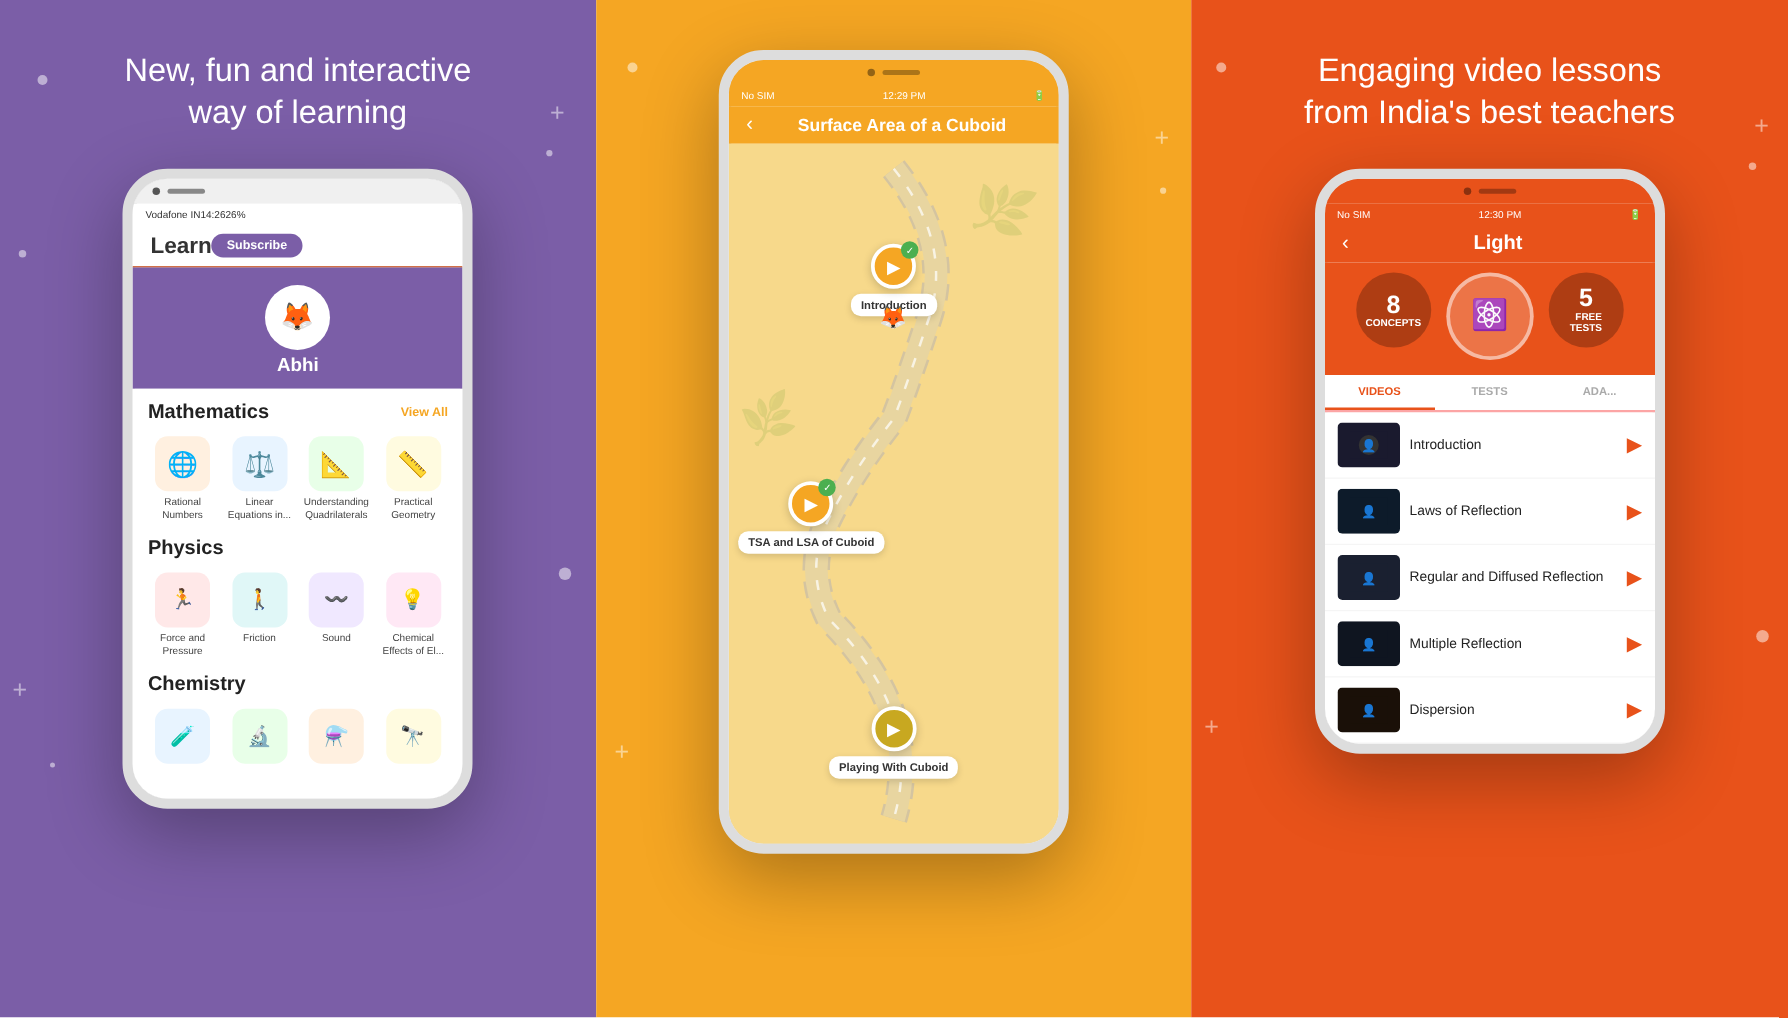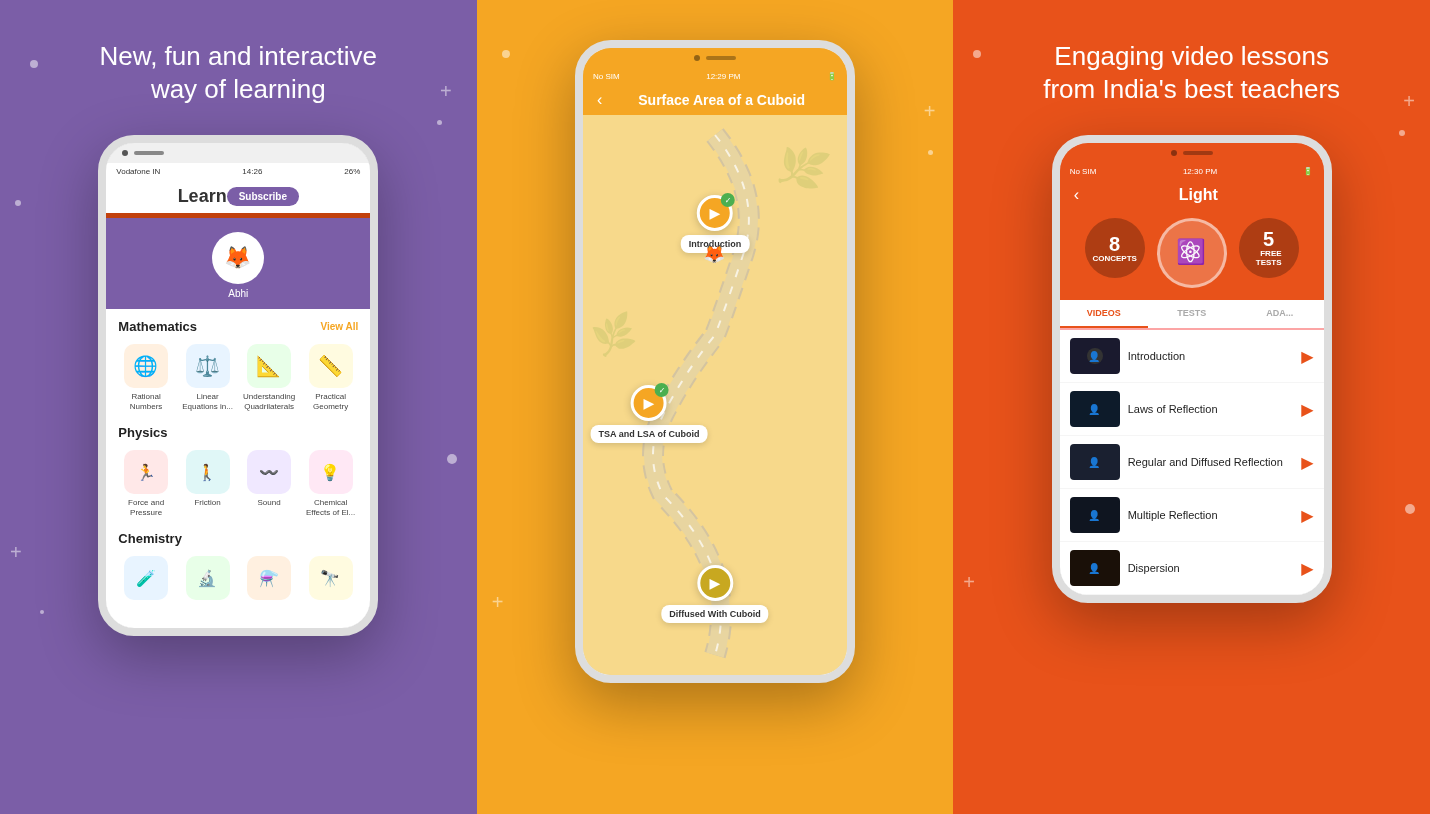--- a/index.html
+++ b/index.html
@@ -53,32 +53,31 @@
       display: flex;
       align-items: center;
       justify-content: center;
       gap: 6px;
     }
 
     
     .p1-status {
       background: #fff;
       display: flex;
-      justify-content: space-between;
       padding: 4px 10px;
       font-size: 8px;
       color: #333;
     }
     .p1-header {
       background: #fff;
       display: flex;
-      justify-content: center;
+      justify-content: flex-start;
       align-items: center;
       padding: 6px 14px;
-      border-bottom: 5px solid #c2410c;
+      border-bottom: 1px solid #c2410c;
     }
     .p1-header-title { font-size: 18px; font-weight: 700; color: #333; }
     .subscribe-btn {
       background: #7B5EA7;
       color: #fff;
       border: none;
       border-radius: 14px;
       padding: 4px 12px;
       font-size: 10px;
       font-weight: 600;
@@ -94,30 +93,30 @@
     .avatar-circle {
       width: 52px; height: 52px;
       background: #fff;
       border-radius: 50%;
       display: flex;
       align-items: center;
       justify-content: center;
       font-size: 22px;
       margin-bottom: 4px;
     }
-    .avatar-name { color: #fff; font-size: 10px; font-weight: 400; text-align: right; }
+    .avatar-name { color: #fff; font-size: 15px; font-weight: 700; text-align: right; }
 
     .content-scroll { background: #fff; padding: 10px 12px; overflow: hidden; }
     .section-header {
       display: flex;
       justify-content: space-between;
       align-items: center;
       margin-bottom: 10px;
     }
-    .section-title { font-size: 13px; font-weight: 700; color: #222; }
+    .section-title { font-size: 16px; font-weight: 700; color: #222; }
     .view-all { font-size: 10px; color: #F5A623; font-weight: 700; }
 
     .subject-grid {
       display: grid;
       grid-template-columns: repeat(4, 1fr);
       gap: 6px;
       margin-bottom: 14px;
     }
     .subject-item {
       display: flex;
@@ -497,21 +496,21 @@
         </div>
         <div class="node-label-box">TSA and LSA of Cuboid</div>
       </div>
 
       <div class="map-node" style="top:450px;left:50%;transform:translateX(-50%);">
         <div style="position:relative;">
           <div class="node-circle" style="background:#C8A820;">
             <span>▶</span>
           </div>
         </div>
-        <div class="node-label-box">Diffused With Cuboid</div>
+        <div class="node-label-box">Playing With Cuboid</div>
       </div>
 
       <div style="position:absolute;top:30px;right:20px;font-size:40px;opacity:0.15;transform:rotate(20deg);">🌿</div>
       <div style="position:absolute;top:200px;left:10px;font-size:35px;opacity:0.15;transform:rotate(-15deg);">🌿</div>
     </div>
   </div>
 </div>
 
 <div class="panel panel-3">
   <div class="dot" style="width:8px;height:8px;top:50px;left:20px"></div>

